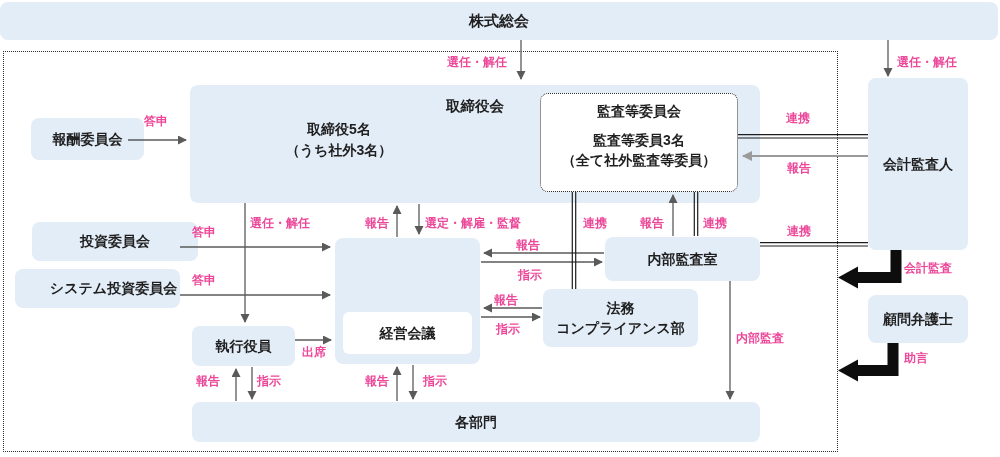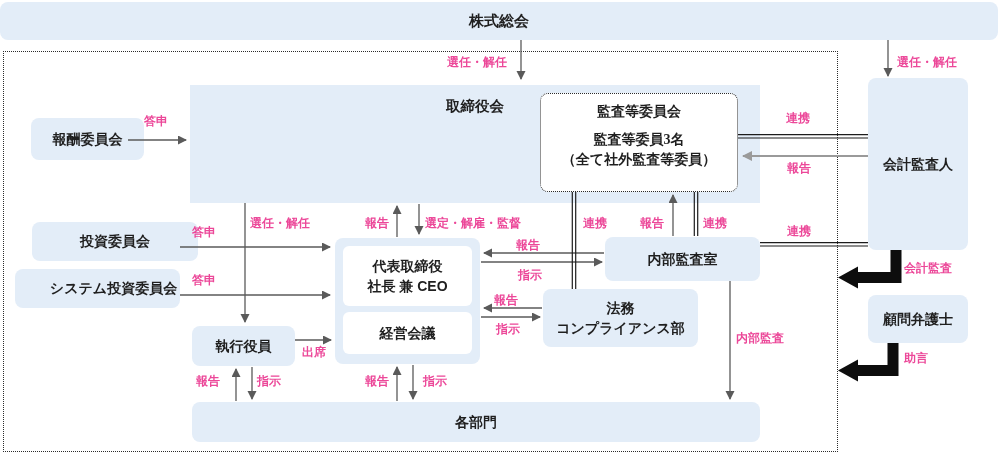--- a/index.html
+++ b/index.html
@@ -21,21 +21,21 @@
   }
   .white-inner{background:#ffffff;border-radius:6px;}
   .multi{flex-direction:column;}
   .dotted-frame{position:absolute;border:1.5px dotted #2b2b2b;background:transparent;}
   .committee{
     position:absolute;background:#ffffff;border:1.5px dotted #2b2b2b;border-radius:8px;
     font-size:14px;font-weight:600;color:#1f1f1f;text-align:center;
   }
   .committee .c-title{margin-top:9px;}
   .committee .c-sub{margin-top:9px;line-height:20px;}
-  .board{display:block;border-radius:0;}
+  .board{display:block;border-radius:8px;}
   .board .b-title{margin-top:11px;text-align:center;font-size:14.5px;}
   .board .b-sub{position:absolute;left:39px;top:34px;width:220px;text-align:center;line-height:21px;}
   .lbl{
     position:absolute;font-size:12px;font-weight:600;color:#ec4899;
     white-space:nowrap;line-height:14px;
   }
   svg.connectors{position:absolute;left:0;top:0;pointer-events:none;}
 </style>
 </head>
 <body>
@@ -43,23 +43,27 @@
 <div class="stage">
 
   <div class="box" style="left:0px;top:2px;width:998px;height:38px;font-size:15px;">
     <span>株式総会</span>
   </div>
 
   <div class="dotted-frame" style="left:3px;top:51px;width:835px;height:401px;"></div>
 
   <div class="box board" style="left:190px;top:85px;width:570px;height:118px;">
     <div class="b-title">取締役会</div>
+    <div class="b-sub">
+      <div>取締役5名</div>
+      <div>（うち社外3名）</div>
+    </div>
   </div>
 
-  <div class="committee" style="left:540px;top:93px;width:198px;height:99px;font-family:Liberation Serif, serif;">
+  <div class="committee" style="left:540px;top:93px;width:198px;height:99px;">
     <div class="c-title">監査等委員会</div>
     <div class="c-sub">
       <div>監査等委員3名</div>
       <div>（全て社外監査等委員）</div>
     </div>
   </div>
 
   <div class="box" style="left:15px;top:118px;width:113px;height:42px;margin-left:16px;">
     <span>報酬委員会</span>
   </div>
@@ -67,24 +71,20 @@
     <span>投資委員会</span>
   </div>
   <div class="box" style="left:15px;top:269px;width:165px;height:39px;padding-left:32px;">
     <span>システム投資委員会</span>
   </div>
   <div class="box" style="left:192px;top:326px;width:103px;height:40px;">
     <span>執行役員</span>
   </div>
 
   <div class="box" style="left:335px;top:238px;width:145px;height:126px;border-radius:8px;"></div>
-  <div class="box white-inner multi" style="left:343px;top:246px;width:129px;height:60px;">
-    <div>代表取締役</div>
-    <div>社長 兼 CEO</div>
-  </div>
   <div class="box white-inner" style="left:343px;top:312px;width:129px;height:42px;">
     <span>経営会議</span>
   </div>
 
   <div class="box" style="left:605px;top:237px;width:155px;height:44px;">
     <span>内部監査室</span>
   </div>
   <div class="box multi" style="left:543px;top:289px;width:155px;height:58px;line-height:20px;">
     <div>法務</div>
     <div>コンプライアンス部</div>

